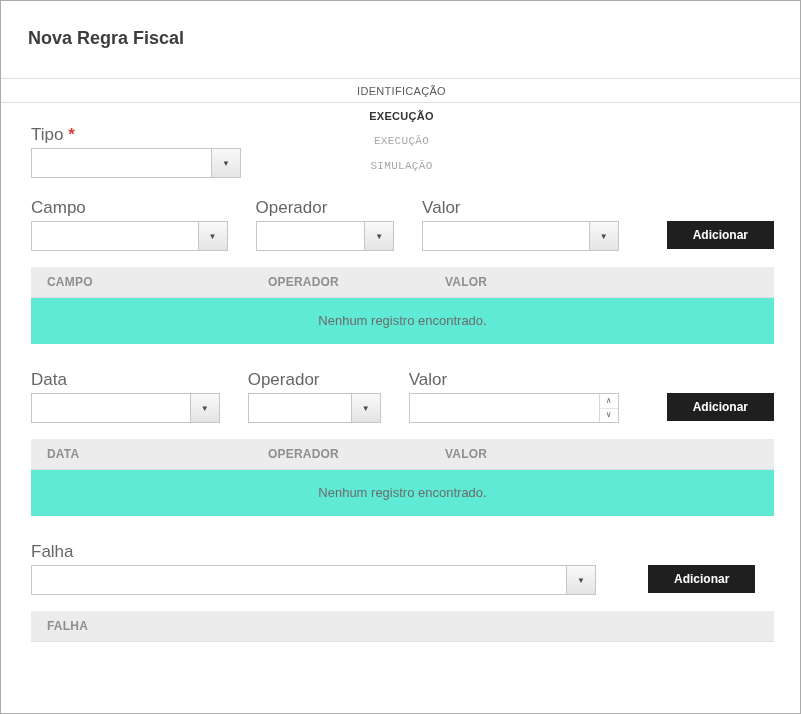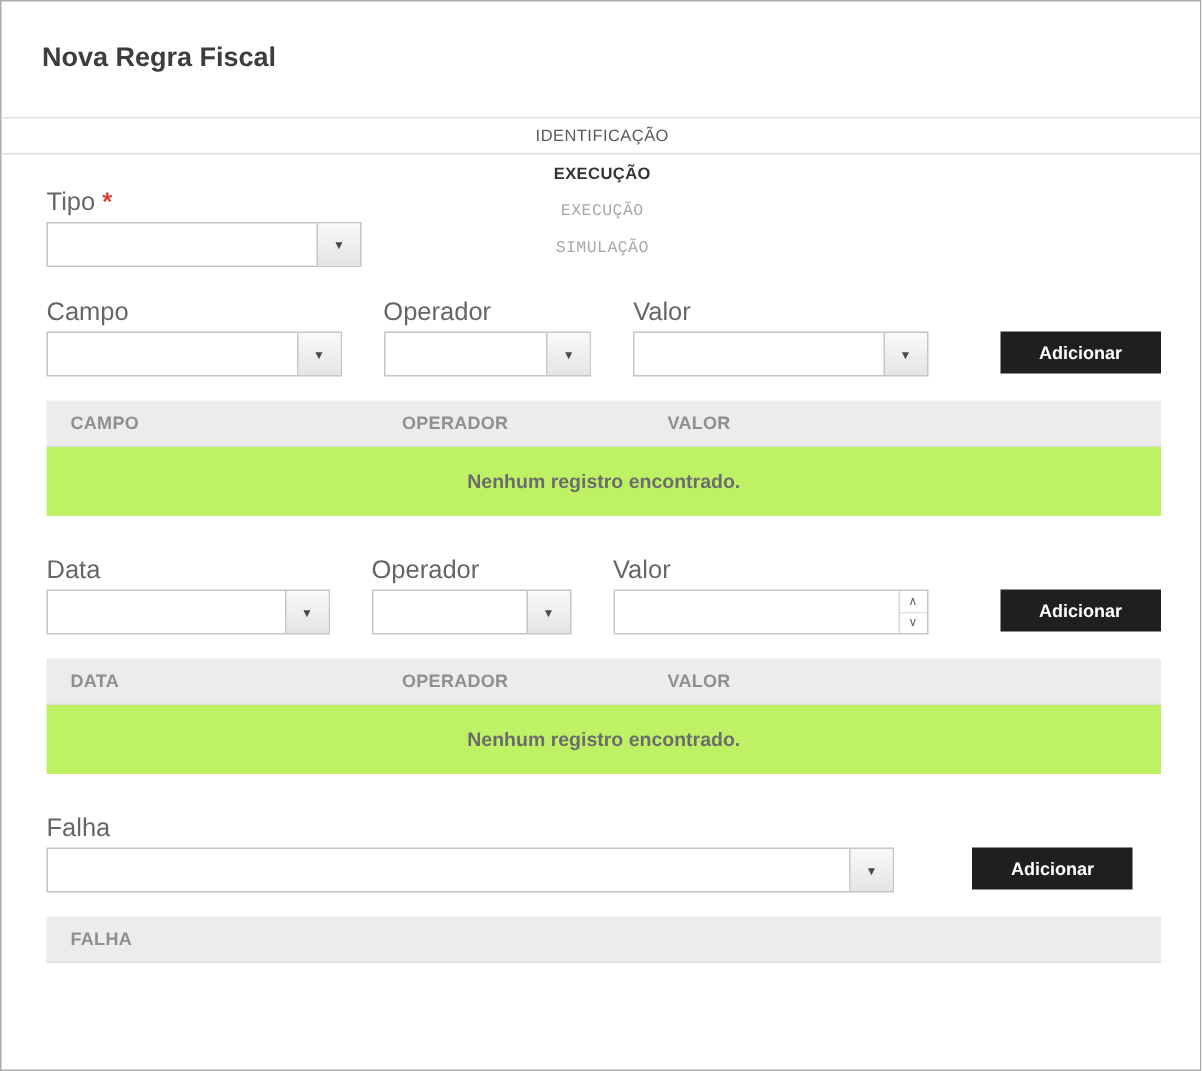--- a/index.html
+++ b/index.html
@@ -87,22 +87,22 @@
 
   
   .grid { margin-top:16px; }
   .grid-head {
     display:flex; background:#ececec; border-bottom:1px solid #e0e0e0;
     padding:8px 16px; font-size:12px; font-weight:bold; color:#8f8f8f;
     letter-spacing:.2px;
   }
   .gw1 { width:221px; } .gw2 { width:177px; }
   .grid-empty {
-    background:#bef264; text-align:center;
-    font-size:13px; color:#6c6c6c; padding:15px 0 16px 0;font-weight:bold;
+    background:#5eead4; text-align:center;
+    font-size:13px; color:#6c6c6c; padding:15px 0 16px 0;
   }
 
   .sect { margin-top:26px; }
   .sect-sm { margin-top:20px; }
   .footer { margin-top:28px; }
 </style>
 </head>
 <body>
 
 <div class="page">

